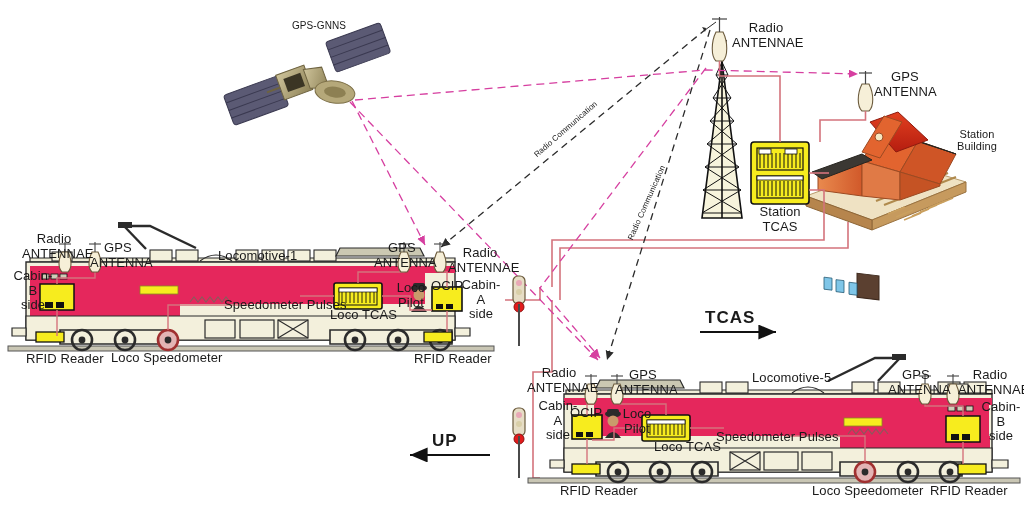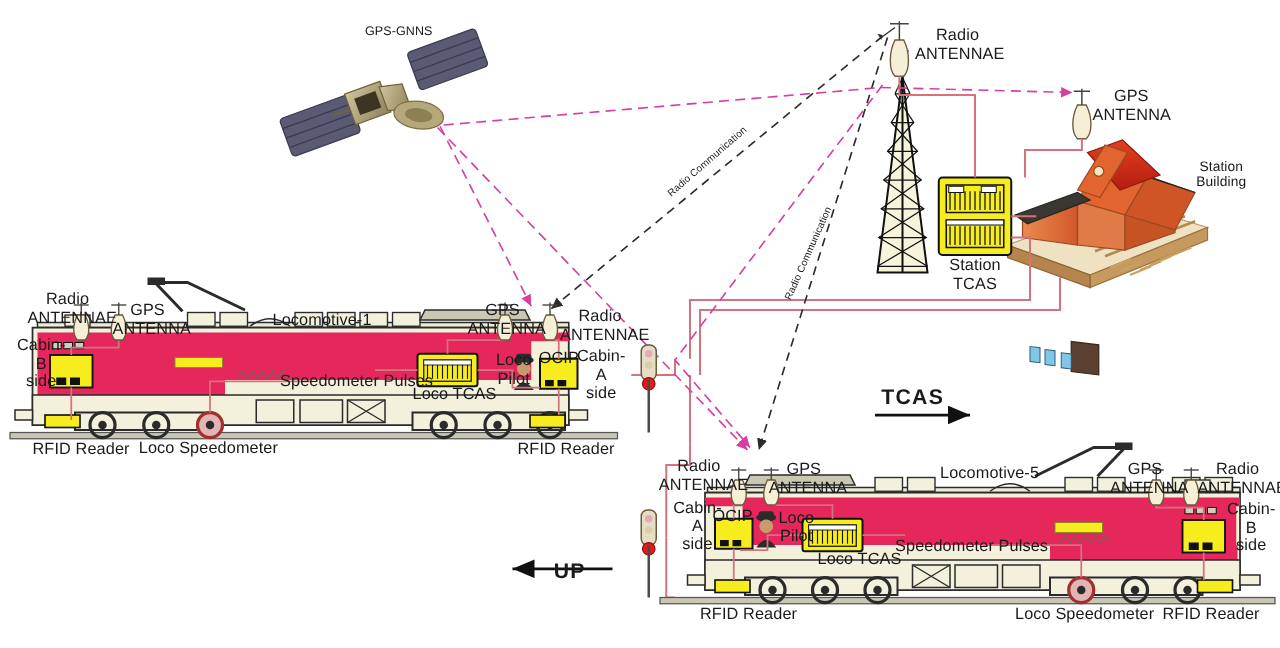--- a/index.html
+++ b/index.html
@@ -464,21 +464,21 @@
 ANTENNA</div>
 
   <div class="lbl t11 c" style="left:940px;top:128px;width:74px;white-space:pre-line;">Station
 Building</div>
 
   <div class="lbl rot-a" style="left:533px;top:153px;">Radio Communication</div>
 
   <div class="lbl rot-b" style="left:627px;top:238px;">Radio Communication</div>
 
   <div class="lbl t17" style="left:705px;top:308px;">TCAS</div>
-  <div class="lbl t17" style="left:443px;top:431px;margin-top:16px;">UP</div>
+  <div class="lbl t17" style="left:432px;top:431px;">UP</div>
 
   <div class="lbl t13" style="left:218px;top:249px;">Locomotive-1</div>
   <div class="lbl t9 c" style="left:22px;top:232px;width:64px;white-space:pre-line;">Radio
 ANTENNAE</div>
   <div class="lbl t9 c" style="left:90px;top:241px;width:56px;white-space:pre-line;">GPS
 ANTENNA</div>
   <div class="lbl t9 c" style="left:10px;top:269px;width:46px;white-space:pre-line;">Cabin-B
 side</div>
   <div class="lbl t9 c" style="left:374px;top:241px;width:56px;white-space:pre-line;">GPS
 ANTENNA</div>

